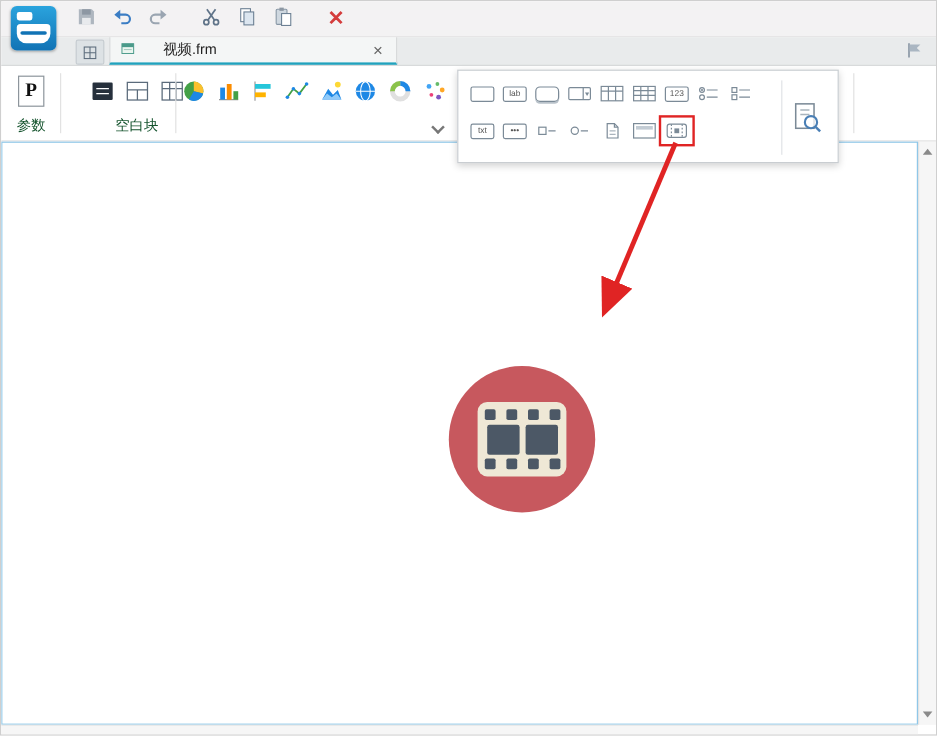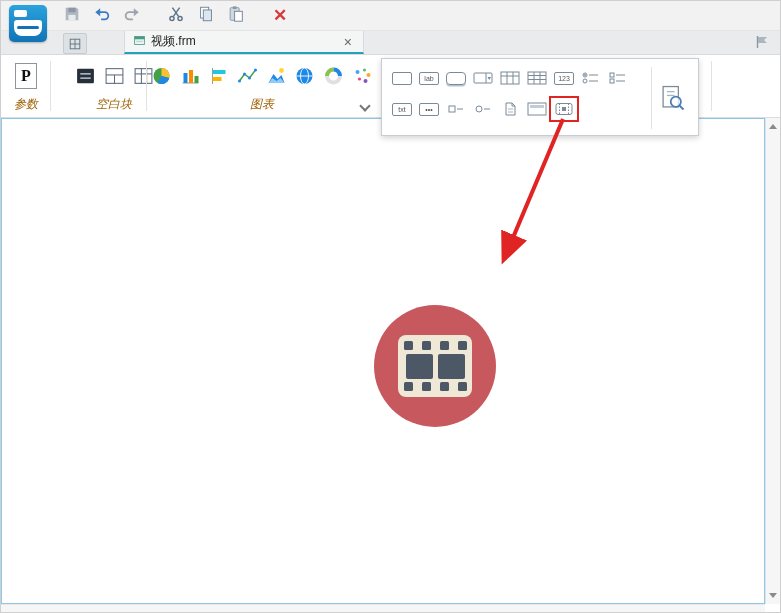--- a/index.html
+++ b/index.html
@@ -39,35 +39,35 @@
   }
   .grid-btn {
     position:absolute; left:62px; top:2px; width:24px; height:21px;
     background:#dde2e5; border:1px solid #c6ccd1; border-radius:2px;
     display:flex; align-items:center; justify-content:center; cursor:pointer;
   }
   .tab {
     position:absolute; left:90px; top:0; width:240px; height:23px;
     background:#f4f6f6; border-left:1px solid #d8dadb; border-right:1px solid #d8dadb;
     border-bottom:2px solid var(--tab-underline,#22a2bd);
-    display:flex; align-items:center; padding:0 8px; gap:5px; cursor:pointer;margin-left:33px;
+    display:flex; align-items:center; padding:0 8px; gap:23px; cursor:pointer;
   }
   .tab-label { font-size:12px; color:#222; }
   .tab-close { margin-left:auto; font-size:14px; color:#666; cursor:pointer; line-height:1; padding:0 3px; }
   .corner-btn { position:absolute; right:8px; top:3px; width:18px; height:18px; cursor:pointer; }
 
   
   .ribbon {
     position:absolute; left:0; top:54px; right:0; height:63px;
     background:#fff; border-bottom:1px solid #dcdcdc;
   }
   .rgroup { position:absolute; top:0; height:100%; }
   .rlabel {
     position:absolute; bottom:4px; left:0; right:0; text-align:center;
-    font-size:12px; color:#a16207; white-space:nowrap;font-style:italic;
+    font-size:12px; color:#14532d; white-space:nowrap;
   }
   .rsep { position:absolute; top:6px; width:1px; height:50px; background:#e2e2e2; }
   .p-icon {
     position:absolute; left:50%; transform:translateX(-50%); top:8px;
     width:22px; height:26px; border:1px solid #8d959c; background:#fff;
     font-family:"Liberation Serif","DejaVu Serif",serif; font-weight:bold;
     font-size:16px; color:#111; display:flex; align-items:center; justify-content:center;
     cursor:pointer;
   }
   .ric { width:26px; height:26px; display:inline-flex; align-items:center; justify-content:center; cursor:pointer; }
@@ -311,21 +311,20 @@
         <span class="ric">
             <svg viewBox="0 0 20 20">
               <circle cx="5" cy="6" r="2" fill="#42a5f5"></circle>
               <circle cx="12" cy="4" r="1.6" fill="#66bb6a"></circle>
               <circle cx="16" cy="9" r="2" fill="#ffa726"></circle>
               <circle cx="7" cy="13" r="1.6" fill="#ec407a"></circle>
               <circle cx="13" cy="15" r="2" fill="#7e57c2"></circle>
             </svg>
           </span>
       </div>
-      <div class="rlabel">图表</div>
       <span class="chevron"></span>
     </div>
 
     <div class="rsep" style="left:710px;"></div>
   </div>
 
   <div class="palette">
     <div class="prow r1">
       <span class="pic">
           <span class="pframe"></span>

